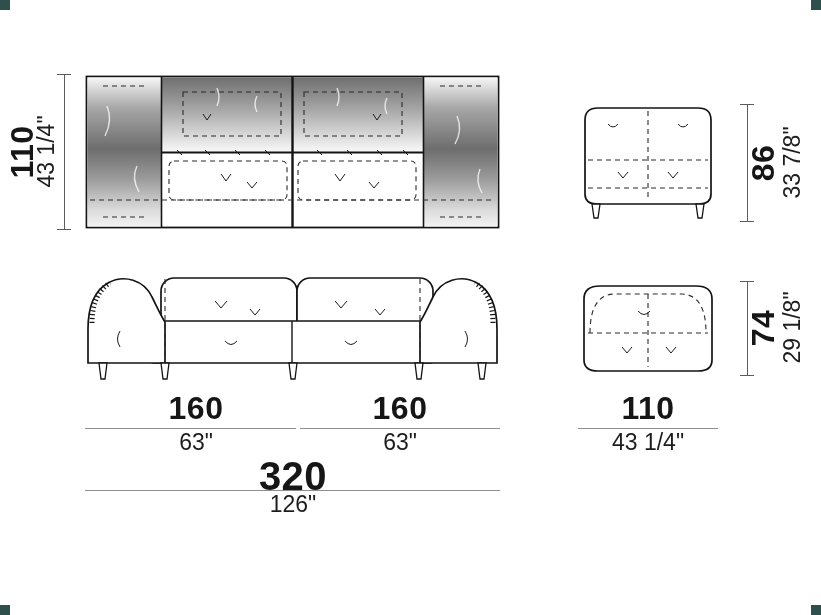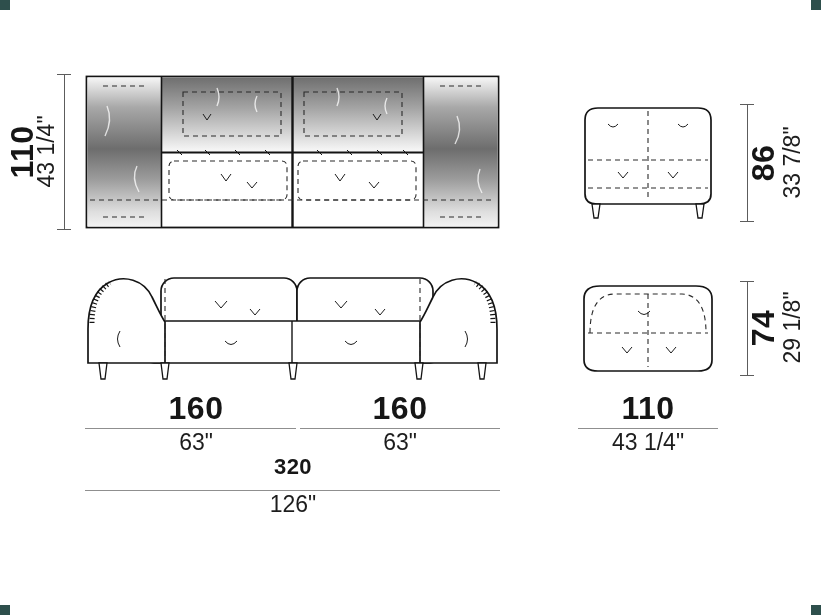--- a/index.html
+++ b/index.html
@@ -182,19 +182,19 @@
 
 <div class="dim-cm" style="left:96px;top:392px">160</div>
 <div class="dim-in" style="left:96px;top:431px">63"</div>
 
 <div class="dim-cm" style="left:300px;top:392px">160</div>
 <div class="dim-in" style="left:300px;top:431px">63"</div>
 
 <div class="dim-cm" style="left:548px;top:392px">110</div>
 <div class="dim-in" style="left:548px;top:431px">43 1/4"</div>
 
-<div class="dim-cm" style="left:193px;top:456px;font-size:22px">320</div>
+<div class="dim-cm" style="left:193px;top:456px;font-size:40px">320</div>
 <div class="dim-in" style="left:193px;top:493px">126"</div>
 
 <div class="corner" style="left:0;top:0"></div>
 <div class="corner" style="left:811px;top:0"></div>
 <div class="corner" style="left:0;top:605px"></div>
 <div class="corner" style="left:811px;top:605px"></div>
 
 </body></html>

